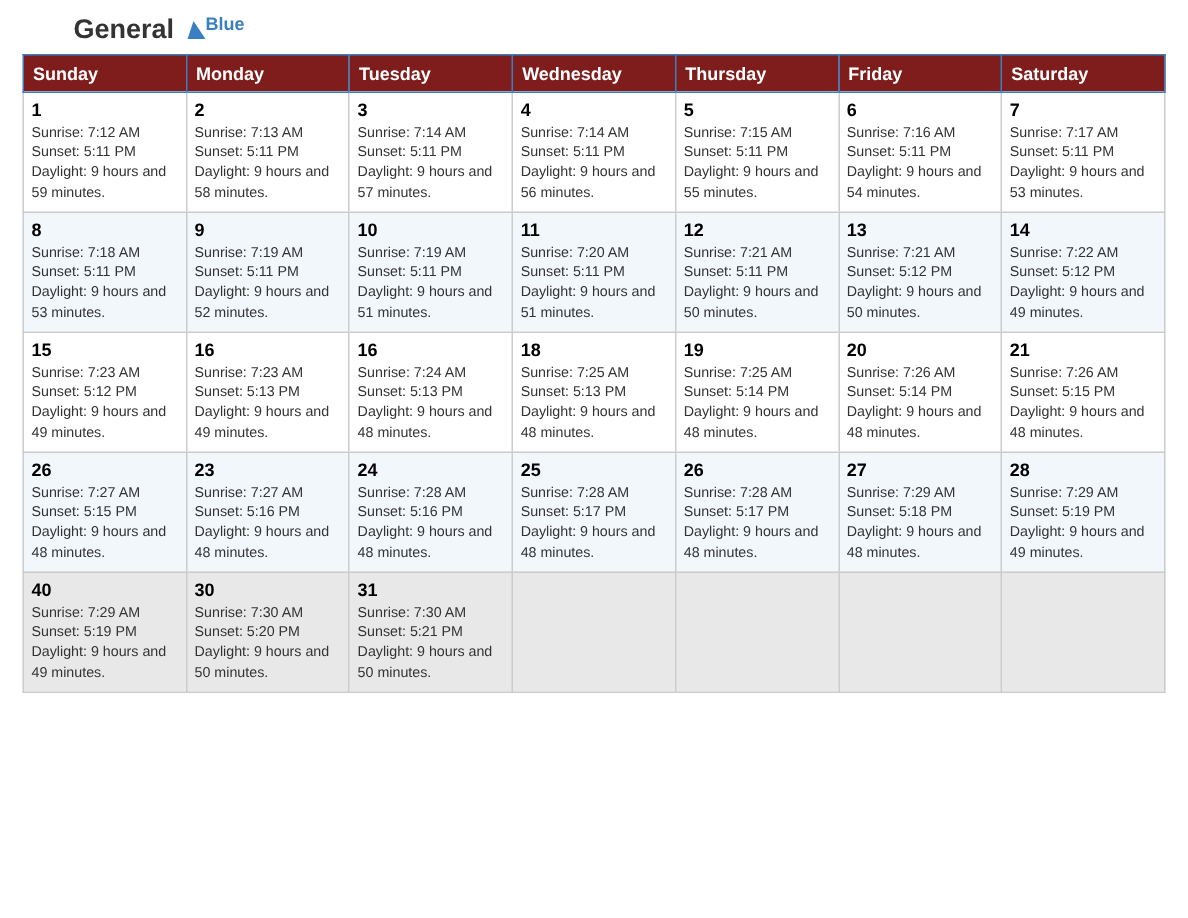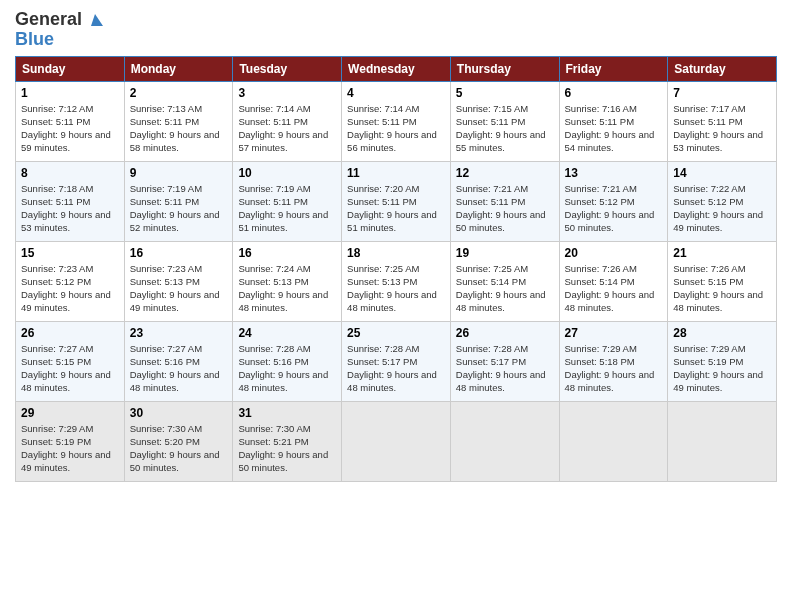--- a/index.html
+++ b/index.html
@@ -81,36 +81,36 @@
     .empty-cell {
       background: #e8e8e8 !important;
     }
     .logo-wrapper {
       display: flex;
       align-items: center;
       gap: 2px;
     }
     .logo-text-wrapper {
       display: flex;
-      flex-direction: column;
       line-height: 1.1;
+      margin-left: 34px;
     }
   </style>
 </head>
 <body>
 
 <div class="container">
   <div class="header-area">
     <div class="logo">
       <div class="logo-wrapper">
         <div class="logo-text-wrapper">
           <span style="font-size:18px;font-weight:bold;color:#333;">General <svg width="16" height="16" viewBox="0 0 16 16" style="vertical-align:middle;display:inline-block;">
                 <polygon points="4,14 8,2 16,14" fill="#3a7fc1"></polygon>
               </svg></span>
-          <span style="font-size:18px;font-weight:bold;color:#3a7fc1;">Blue</span>
+          <span style="font-size:12px;font-weight:bold;color:#3a7fc1;">Blue</span>
         </div>
       </div>
     </div>
     <div class="title-area">
       <div class="month-title"></div>
       <div class="subtitle"></div>
     </div>
   </div>
 
   <table class="calendar-table">
@@ -241,21 +241,21 @@
         <span class="day-num">27</span>
         <span class="day-info">Sunrise: 7:29 AM<br>Sunset: 5:18 PM<br>Daylight: 9 hours and 48 minutes.</span>
       </td>
           <td>
         <span class="day-num">28</span>
         <span class="day-info">Sunrise: 7:29 AM<br>Sunset: 5:19 PM<br>Daylight: 9 hours and 49 minutes.</span>
       </td>
         </tr>
         <tr>
           <td>
-        <span class="day-num">29</span>
+        <span class="day-num">40</span>
         <span class="day-info">Sunrise: 7:29 AM<br>Sunset: 5:19 PM<br>Daylight: 9 hours and 49 minutes.</span>
       </td>
           <td>
         <span class="day-num">30</span>
         <span class="day-info">Sunrise: 7:30 AM<br>Sunset: 5:20 PM<br>Daylight: 9 hours and 50 minutes.</span>
       </td>
           <td>
         <span class="day-num">31</span>
         <span class="day-info">Sunrise: 7:30 AM<br>Sunset: 5:21 PM<br>Daylight: 9 hours and 50 minutes.</span>
       </td>

